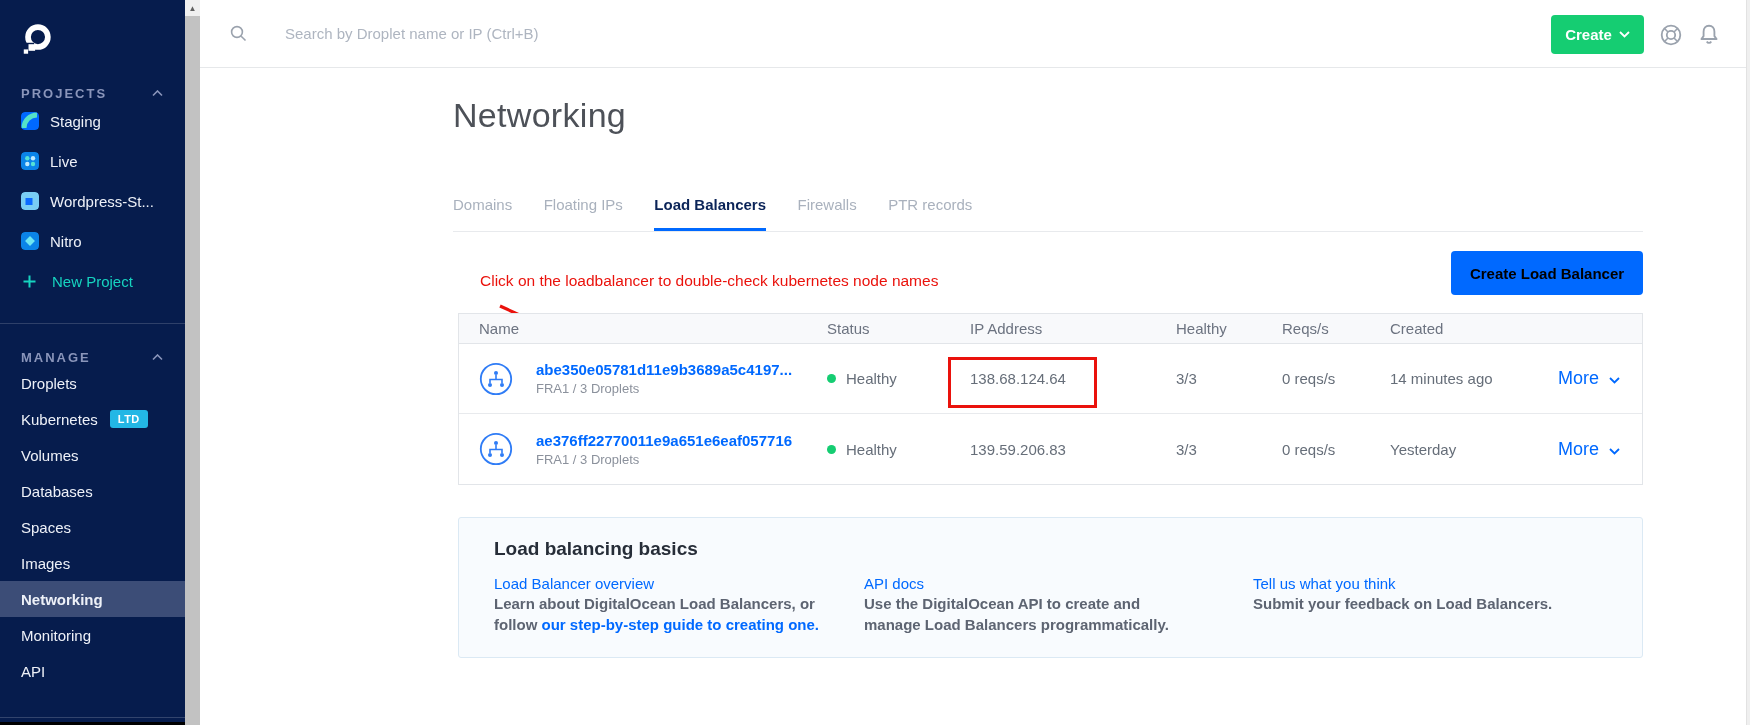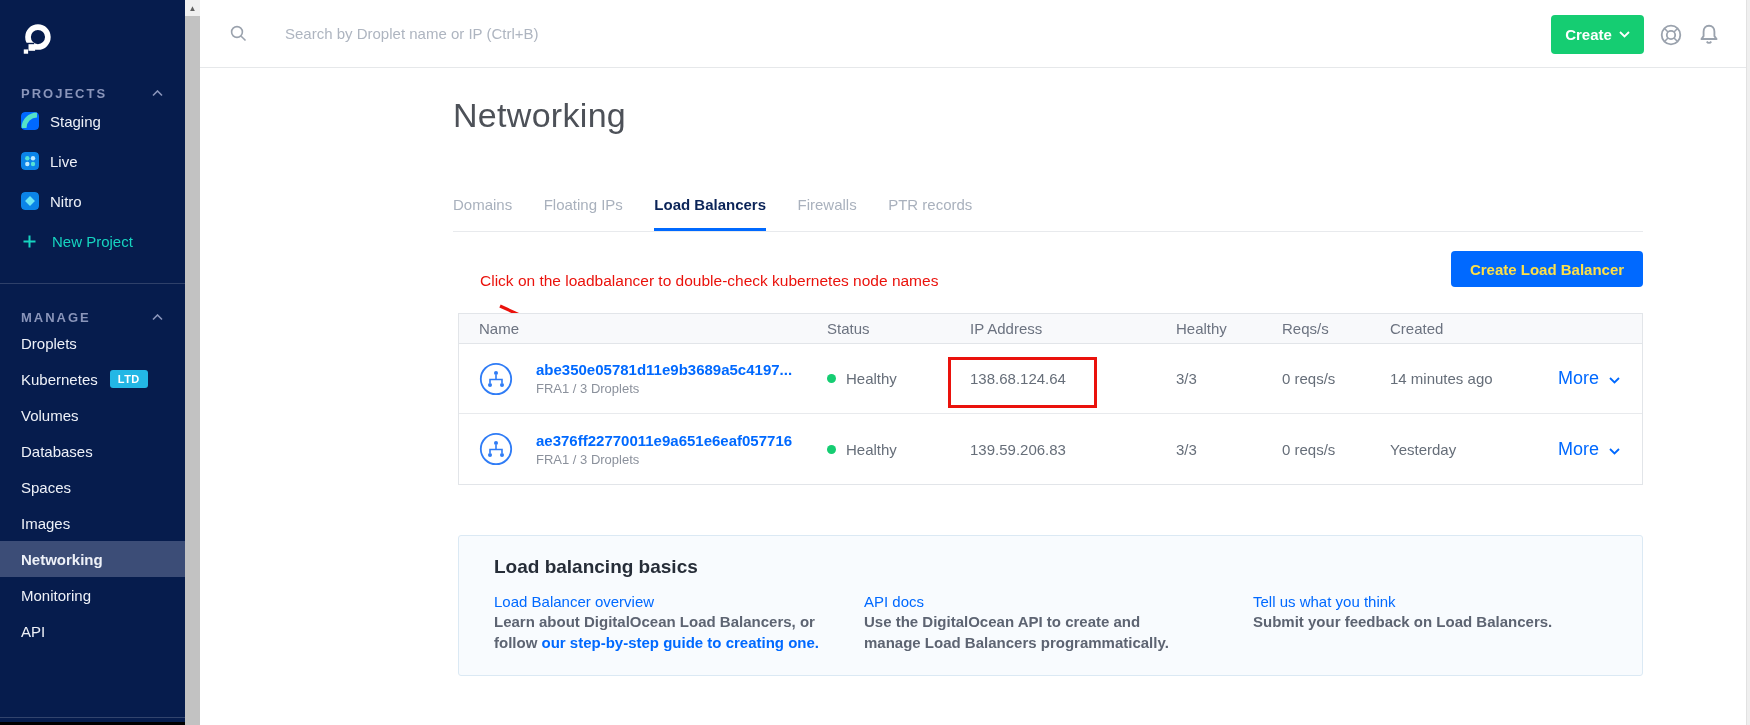--- a/index.html
+++ b/index.html
@@ -75,22 +75,22 @@
   .tab {
     display:inline-block; margin-right:27px; font-size:15px; color:#a9b1bd;
     padding-bottom:15px; cursor:pointer;
   }
   .tab.active { color:#0b2458; font-weight:bold; border-bottom:3px solid #0069ff; }
 
   .annotation { position:absolute; left:480px; top:272px; color:#ea120c; font-size:15.5px;text-align:center; }
   .arrow-svg { position:absolute; left:460px; top:296px; width:160px; height:62px; pointer-events:none; }
 
   .create-lb-btn {
-    position:absolute; left:1451px; top:251px; width:192px; height:36px;
-    background:#0069ff; border:none; border-radius:4px; color:#fde047;
+    position:absolute; left:1451px; top:251px; width:192px; height:44px;
+    background:#0069ff; border:none; border-radius:4px; color:#000000;
     font-size:15px; font-weight:bold; font-family:"Liberation Sans",sans-serif; cursor:pointer;
   }
 
   
   .lb-table { position:absolute; left:458px; top:313px; width:1185px; border:1px solid #e2e5e9; background:#fff; }
   .tgrid { display:grid; grid-template-columns:348px 143px 206px 106px 108px 160px 1fr; align-items:center; padding-left:20px; }
   .thead { height:30px; background:#f8f9fb; border-bottom:1px solid #e2e5e9; color:#6c7380; font-size:15px; }
   .trow { height:70px; border-bottom:1px solid #e8eaed; }
   .trow:last-child { border-bottom:none; }
   .name-cell { display:flex; align-items:center; gap:23px; }
@@ -100,21 +100,21 @@
   .status-cell { display:flex; align-items:center; gap:10px; color:#666e79; font-size:15px; }
   .dot { width:9px; height:9px; border-radius:50%; background:#15cd72; }
   .cell { color:#666e79; font-size:15px; }
   .more-cell { text-align:right; padding-right:22px; color:#0069ff; font-size:18px; cursor:pointer; }
   .more-cell svg { margin-left:5px; }
 
   .red-box { position:absolute; left:948px; top:357px; width:149px; height:51px; border:3px solid #ea120c; pointer-events:none; }
 
   
   .basics {
-    position:absolute; left:458px; top:535px; width:1185px; height:141px;
+    position:absolute; left:458px; top:517px; width:1185px; height:141px;
     background:#f8fbfe; border:1px solid #dbe9f4; border-radius:3px; padding:20px 0 0 35px;
   }
   .basics-title { font-size:19px; font-weight:bold; color:#262d38; }
   .basics-cols { display:flex; margin-top:15px; }
   .bcol1 { width:370px; } .bcol2 { width:389px; } .bcol3 { width:350px; }
   .basics-link { color:#0069ff; font-size:15px; text-decoration:none; cursor:pointer; }
   .basics-text { margin-top:0; font-size:15px; color:#5d6472; line-height:21px;font-weight:bold; }
   .bcol1 .basics-text { width:345px; } .bcol2 .basics-text { width:320px; }
 </style>
 </head>
@@ -144,20 +144,27 @@
   </div>
   <div class="side-item">
     <svg class="proj-icon" viewBox="0 0 18 18">
       <rect width="18" height="18" rx="4" fill="#0b84e8"></rect>
       <circle cx="6.3" cy="6.3" r="2.2" fill="#55e2d5"></circle>
       <circle cx="12" cy="6.3" r="2.2" fill="#bfeaff"></circle>
       <circle cx="6.3" cy="12" r="2.2" fill="#bfeaff"></circle>
       <circle cx="12" cy="12" r="2.2" fill="#55e2d5"></circle>
     </svg>
     <span>Live</span>
+  </div>
+  <div class="side-item">
+    <svg class="proj-icon" viewBox="0 0 18 18">
+      <rect width="18" height="18" rx="4" fill="#79cdf4"></rect>
+      <rect x="4.5" y="6" width="7" height="7" fill="#0b6aff"></rect>
+    </svg>
+    <span>Wordpress-St...</span>
   </div>
   <div class="side-item">
     <svg class="proj-icon" viewBox="0 0 18 18">
       <rect width="18" height="18" rx="4" fill="#0b84e8"></rect>
       <rect x="5.5" y="5.5" width="7" height="7" fill="#6fe6f2" transform="rotate(45 9 9)"></rect>
     </svg>
     <span>Nitro</span>
   </div>
   <div class="side-item new-project">
     <svg class="plus-glyph" viewBox="0 0 13 13">

